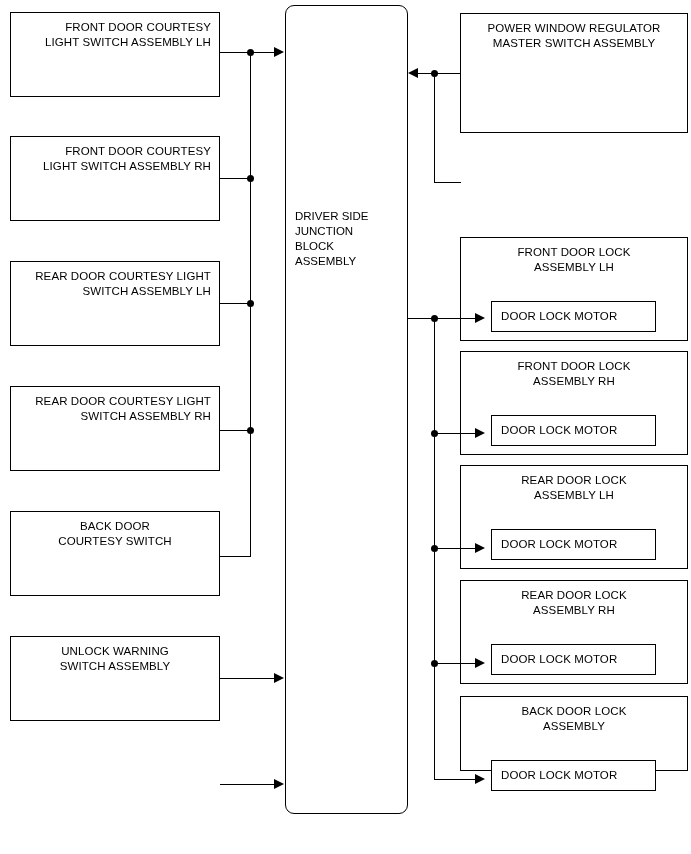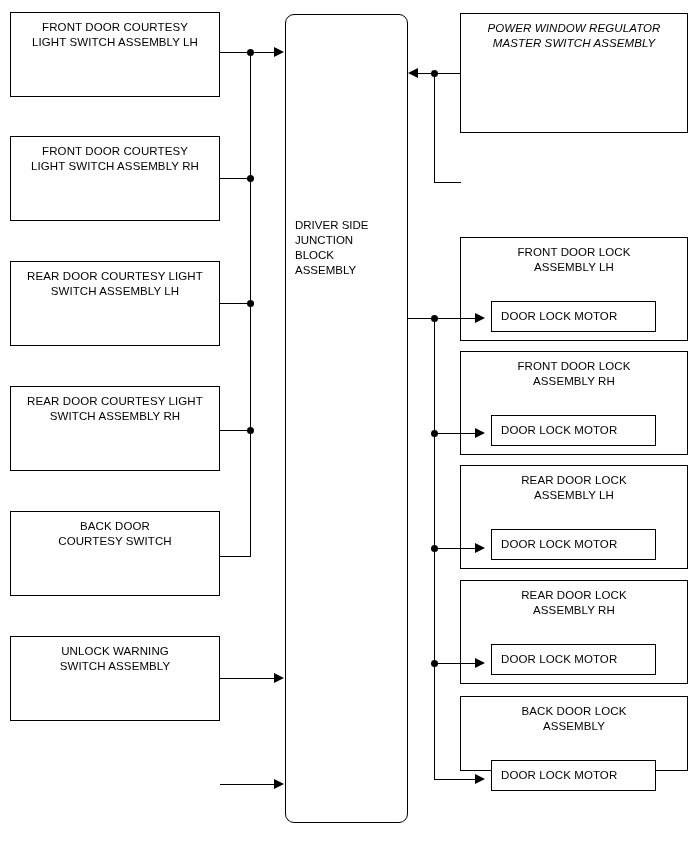--- a/index.html
+++ b/index.html
@@ -30,31 +30,30 @@
   }
   .box .txt {
     position: absolute;
     top: 7px;
     left: 0;
     right: 0;
     padding: 0 8px;
     box-sizing: border-box;
     white-space: pre-line;
   }
-  .box.left-align .txt { text-align: center; }
+  .box.left-align .txt { text-align: right; }
   .box.center-align .txt { text-align: center; }
 
   
   .jblock {
     position: absolute;
     box-sizing: border-box;
     border: 1.2px solid #000000;
     border-radius: 9px;
     background: #ffffff;
-    margin-top: 9px;
   }
   .jblock .jtxt {
     position: absolute;
     left: 9px;
     right: 4px;
     font-size: 11.5px;
     line-height: 15px;
     color: #000;
     white-space: pre-line;
     text-align: left;
@@ -141,21 +140,21 @@
   </div>
 
 
   <div class="jblock" style="left:285px; top:5px; width:123px; height:809px;">
     <div class="jtxt" style="top:203px;">DRIVER SIDE
 JUNCTION
 BLOCK
 ASSEMBLY</div>
   </div>
 
-  <div class="box center-align" style="left:460px; top:13px; width:228px; height:120px;font-style:italic;">
+  <div class="box center-align" style="left:460px; top:13px; width:228px; height:120px;">
     <div class="txt">POWER WINDOW REGULATOR
 MASTER SWITCH ASSEMBLY</div>
   </div>
 
 
   <div class="box center-align" style="left:460px; top:237px; width:228px; height:104px;">
     <div class="txt">FRONT DOOR LOCK
 ASSEMBLY LH</div>
     <div class="motor" style="left:30px; top:63px; width:165px; height:31px;">
       <span>DOOR LOCK MOTOR</span>

